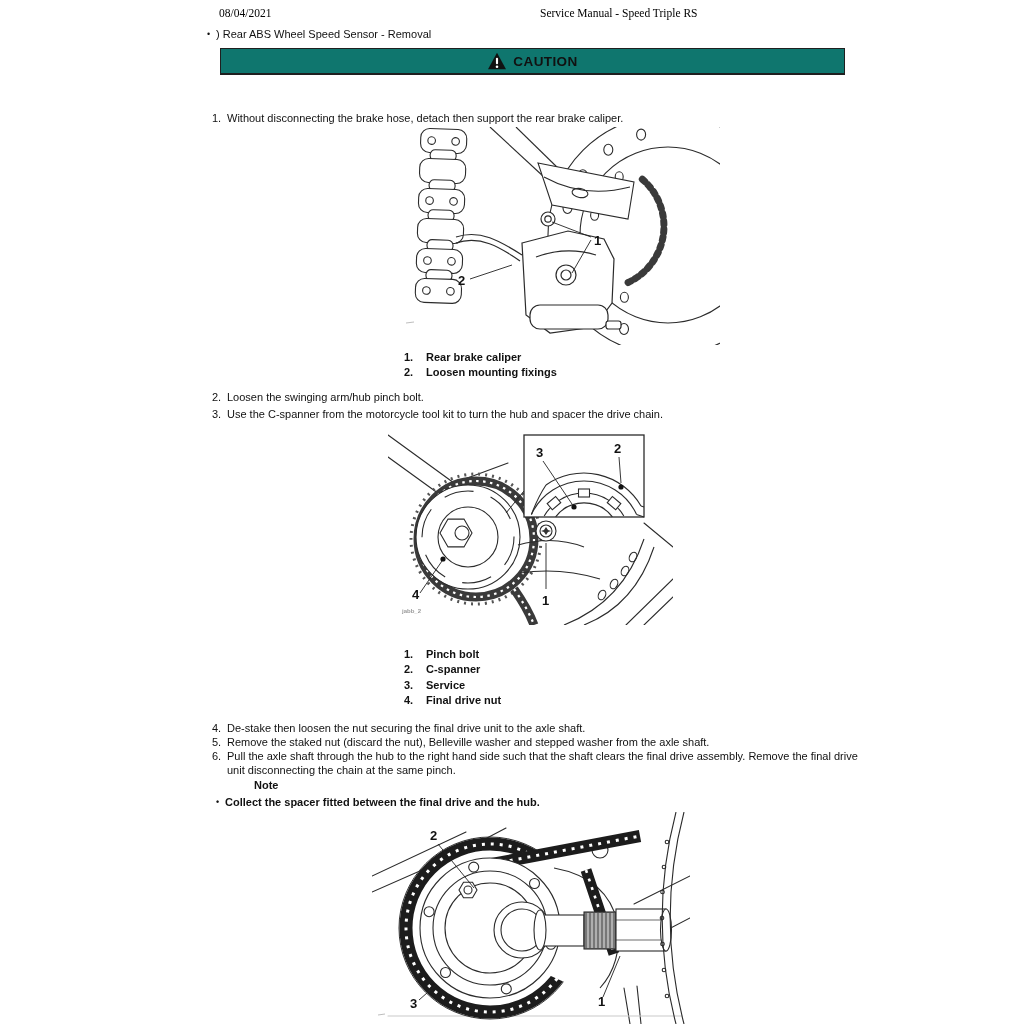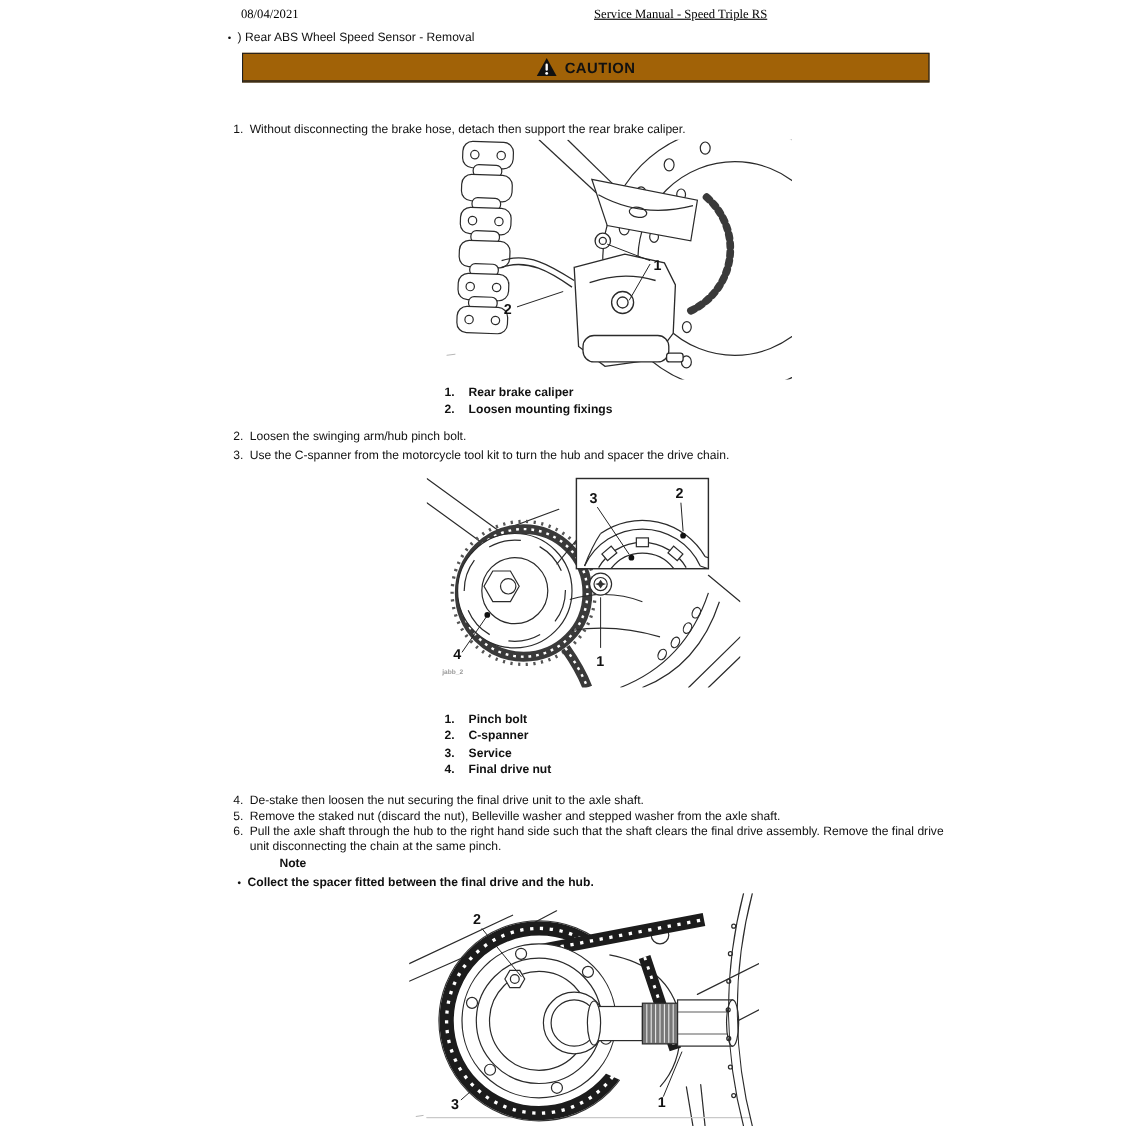--- a/index.html
+++ b/index.html
@@ -7,21 +7,21 @@
     position:relative;width:1024px;height:1024px;background:#ffffff;
     font-family:"Liberation Sans",sans-serif;color:#111;overflow:hidden;
   }
   .abs{position:absolute;}
   .serif{font-family:"Liberation Serif",serif;font-size:11.5px;color:#000;margin-left:36px;}
   
   .bullet-line{display:flex;align-items:flex-start;font-size:11px;}
   .bullet-line .glyph{width:9px;font-size:9px;line-height:13px;flex:0 0 9px;}
   .bold{font-weight:bold;}
   
-  .caution-box{width:623px;border:1.6px solid #1f1f1f;background:#a16207;}
+  .caution-box{width:623px;border:1.6px solid #1f1f1f;background:#0f766e;}
   .caution-cap{display:flex;align-items:center;justify-content:center;gap:6px;
     height:24px;border-bottom:1.5px solid #1f1f1f;font-weight:bold;
     font-size:13.5px;letter-spacing:.4px;}
   .caution-body{padding:8px 9px 9px 9px;font-size:11px;line-height:13px;}
   
   .steps{font-size:11px;}
   .step{display:flex;line-height:14px;}
   .step .n{flex:0 0 15px;}
   .step .t{flex:1;}
   .steps.spaced .step{margin-bottom:3px;}
@@ -36,21 +36,21 @@
   svg text{font-family:"Liberation Sans",sans-serif;}
   .callout{font-size:13px;font-weight:bold;fill:#111;}
   .figcode{font-size:6px;fill:#9a9a9a;font-weight:bold;}
 </style>
 </head>
 <body>
 
 <div class="page">
 
   <span class="abs serif" style="left:183px;top:7px;">08/04/2021</span>
-  <span class="abs serif" style="left:504px;top:7px;text-decoration:underline;">Service Manual - Speed Triple RS</span>
+  <span class="abs serif" style="left:504px;top:7px;">Service Manual - Speed Triple RS</span>
 
   <div class="abs bullet-line" style="left:207px;top:28px;width:500px;">
     <span class="glyph">•</span>
     <span>) Rear ABS Wheel Speed Sensor - Removal</span>
   </div>
 
   <div class="abs caution-box" style="left:220px;top:48px;">
     <div class="caution-cap">
       <svg width="20" height="18" viewBox="0 0 24 22">
         <polygon points="12,1 23,21 1,21" fill="#111"></polygon>

